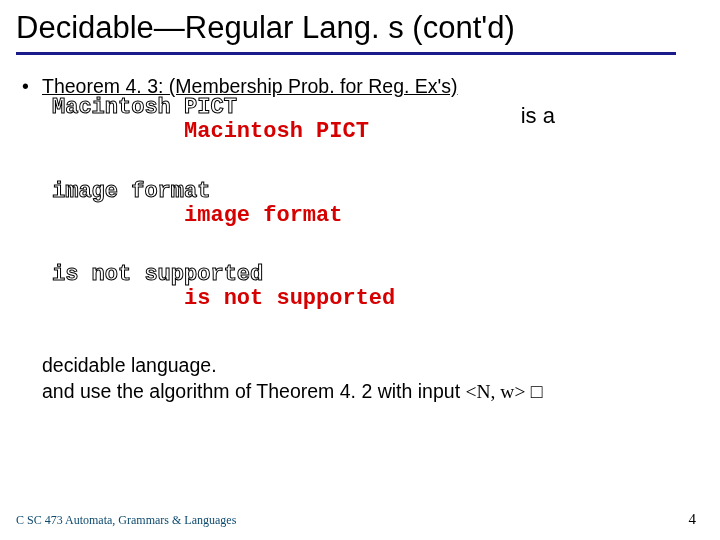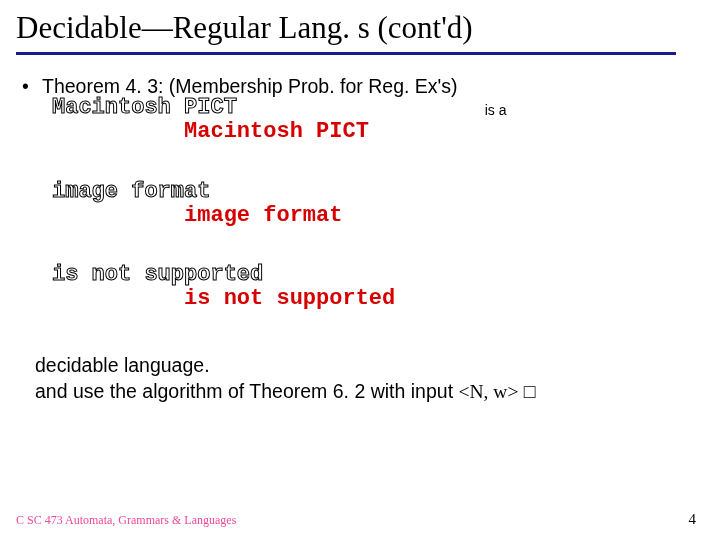--- a/index.html
+++ b/index.html
@@ -15,21 +15,21 @@
   .slide {
     width: 720px;
     height: 540px;
     position: relative;
     box-sizing: border-box;
   }
   .title {
     font-size: 31px;
     color: #000;
     padding: 10px 16px 6px 16px;
-    font-family: Liberation Serif, serif;
+    font-family: Liberation Sans, sans-serif;
   }
   .title-underline {
     height: 3px;
     background: #1a1a8a;
     margin: 0 16px 0 16px;
     width: 660px;
   }
   .content {
     padding: 18px 20px 0 20px;
     font-size: 19.5px;
@@ -41,20 +41,21 @@
     align-items: flex-start;
   }
   .bullet-dot {
     width: 20px;
     flex: 0 0 20px;
     text-align: left;
     padding-left: 2px;
   }
   .bullet-text {
     flex: 1;
+    text-decoration: underline;
   }
   .pict-block {
     position: relative;
     margin-left: 22px;
     margin-top: 2px;
   }
   .pict-stack {
     display: inline-block;
     vertical-align: top;
     margin-left: 10px;
@@ -72,37 +73,37 @@
   }
   .pict-outline {
     position: absolute;
     left: 0; top: 0;
     color: transparent;
     -webkit-text-stroke: 1px #000;
   }
   .isa {
     display: inline-block;
     vertical-align: top;
-    margin-left: 84px;
-    font-size: 14px;
+    margin-left: 120px;
+    font-size: 22px;
   }
   .body-text {
-    margin-left: 15px;
+    margin-left: 22px;
     font-size: 19.5px;
   }
   .italic { font-style: italic; }
   .serif-math { font-family: "Times New Roman", Times, serif; font-style: italic; }
   .angle { font-family: "Times New Roman", Times, serif; }
   .footer-left {
     position: absolute;
     left: 16px;
     bottom: 12px;
     font-size: 12px;
     font-family: "Times New Roman", Times, serif;
-    color: #ec4899;
+    color: #0c4a6e;
   }
   .footer-right {
     position: absolute;
     right: 24px;
     bottom: 12px;
     font-size: 15px;
     font-family: "Times New Roman", Times, serif;
     color: #000;
   }
 </style>
@@ -136,21 +137,21 @@
           <span class="pict-outline">is not supported</span>
         </span>
       </span>
       <span class="isa">is a</span>
     </div>
 
     <div class="body-text">decidable language.</div>
 
 
     <div class="body-text">
-      <span>and use the algorithm of Theorem 6. 2 with input </span><span class="angle">&lt;N, w&gt;</span><span> □</span>
+      <span>and use the algorithm of Theorem 4. 2 with input </span><span class="angle">&lt;N, w&gt;</span><span> □</span>
     </div>
 
   </div>
 
   <div class="footer-left">C SC 473 Automata, Grammars &amp; Languages</div>
   <div class="footer-right">4</div>
 
 </div>
 
 </body></html>

